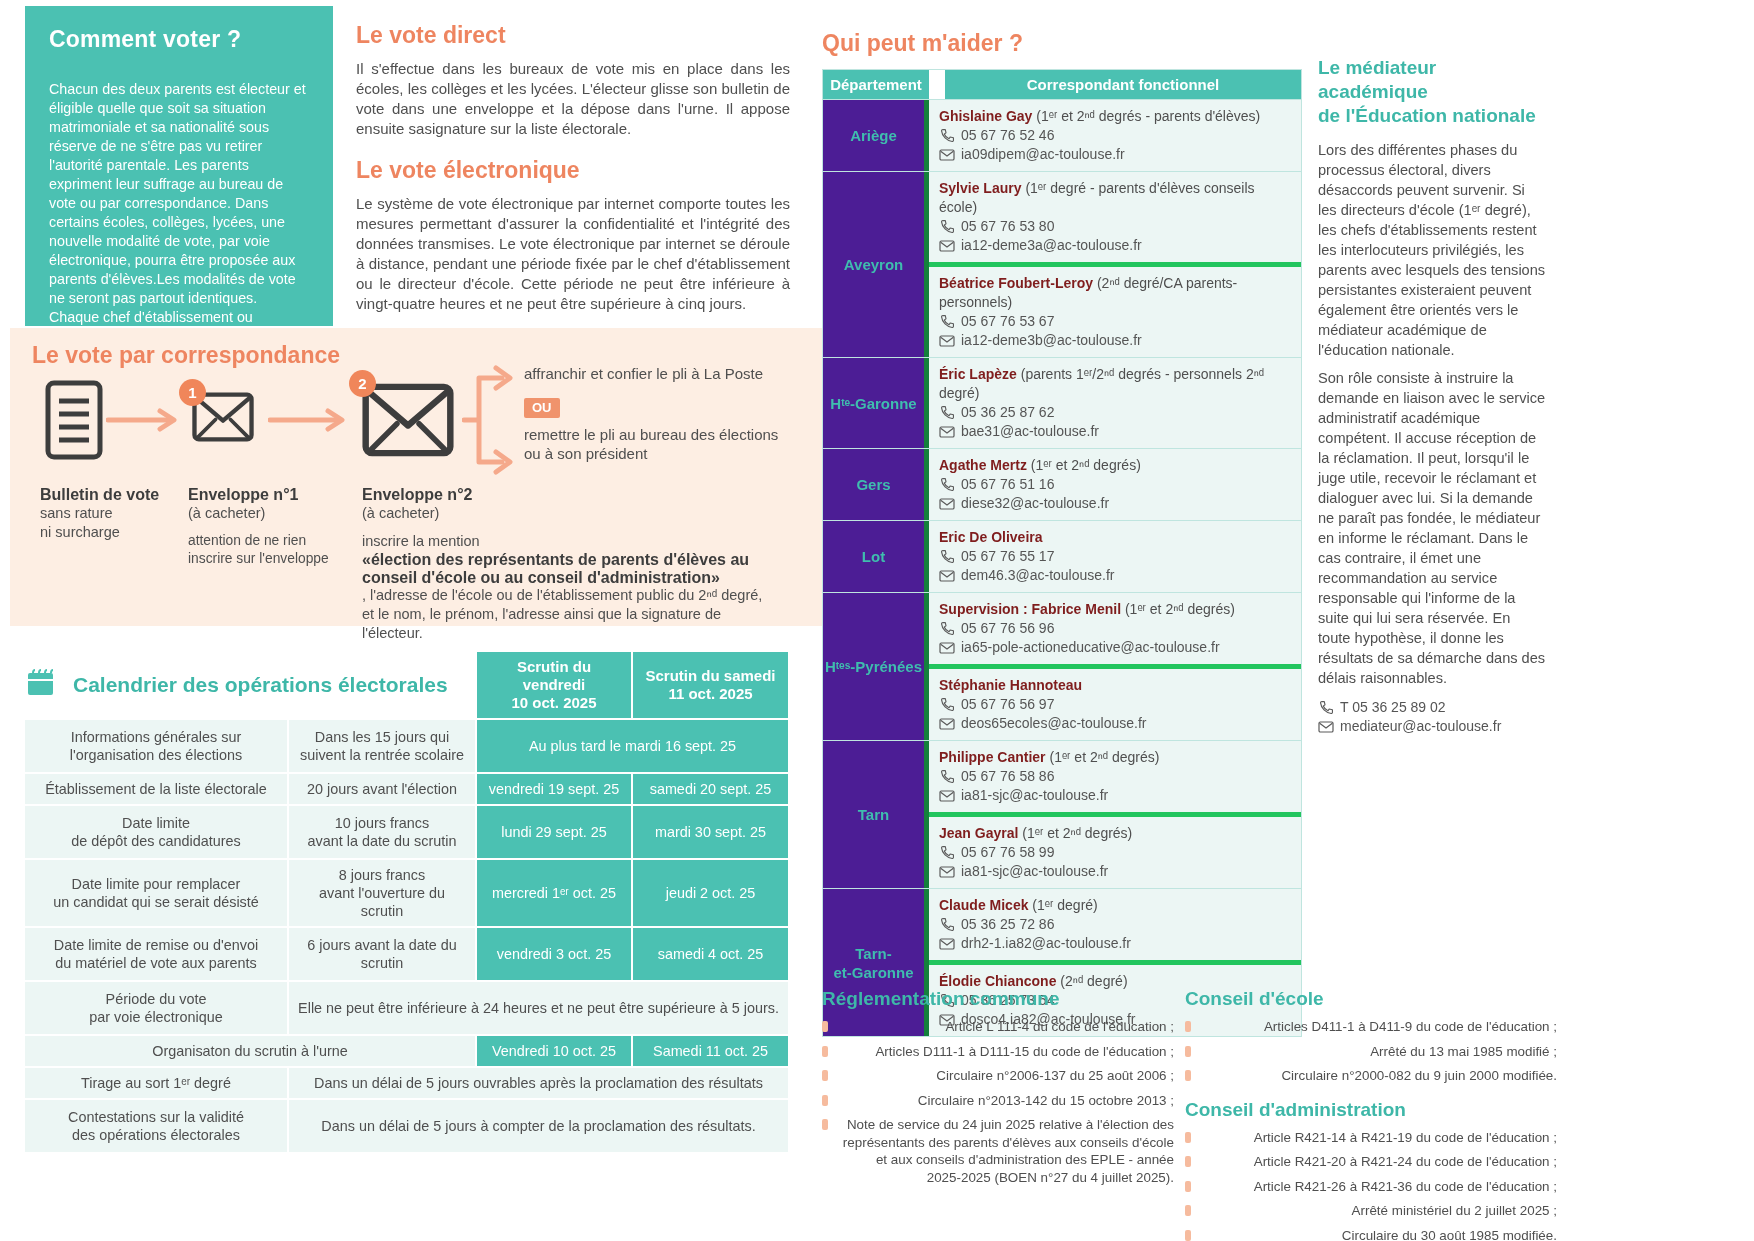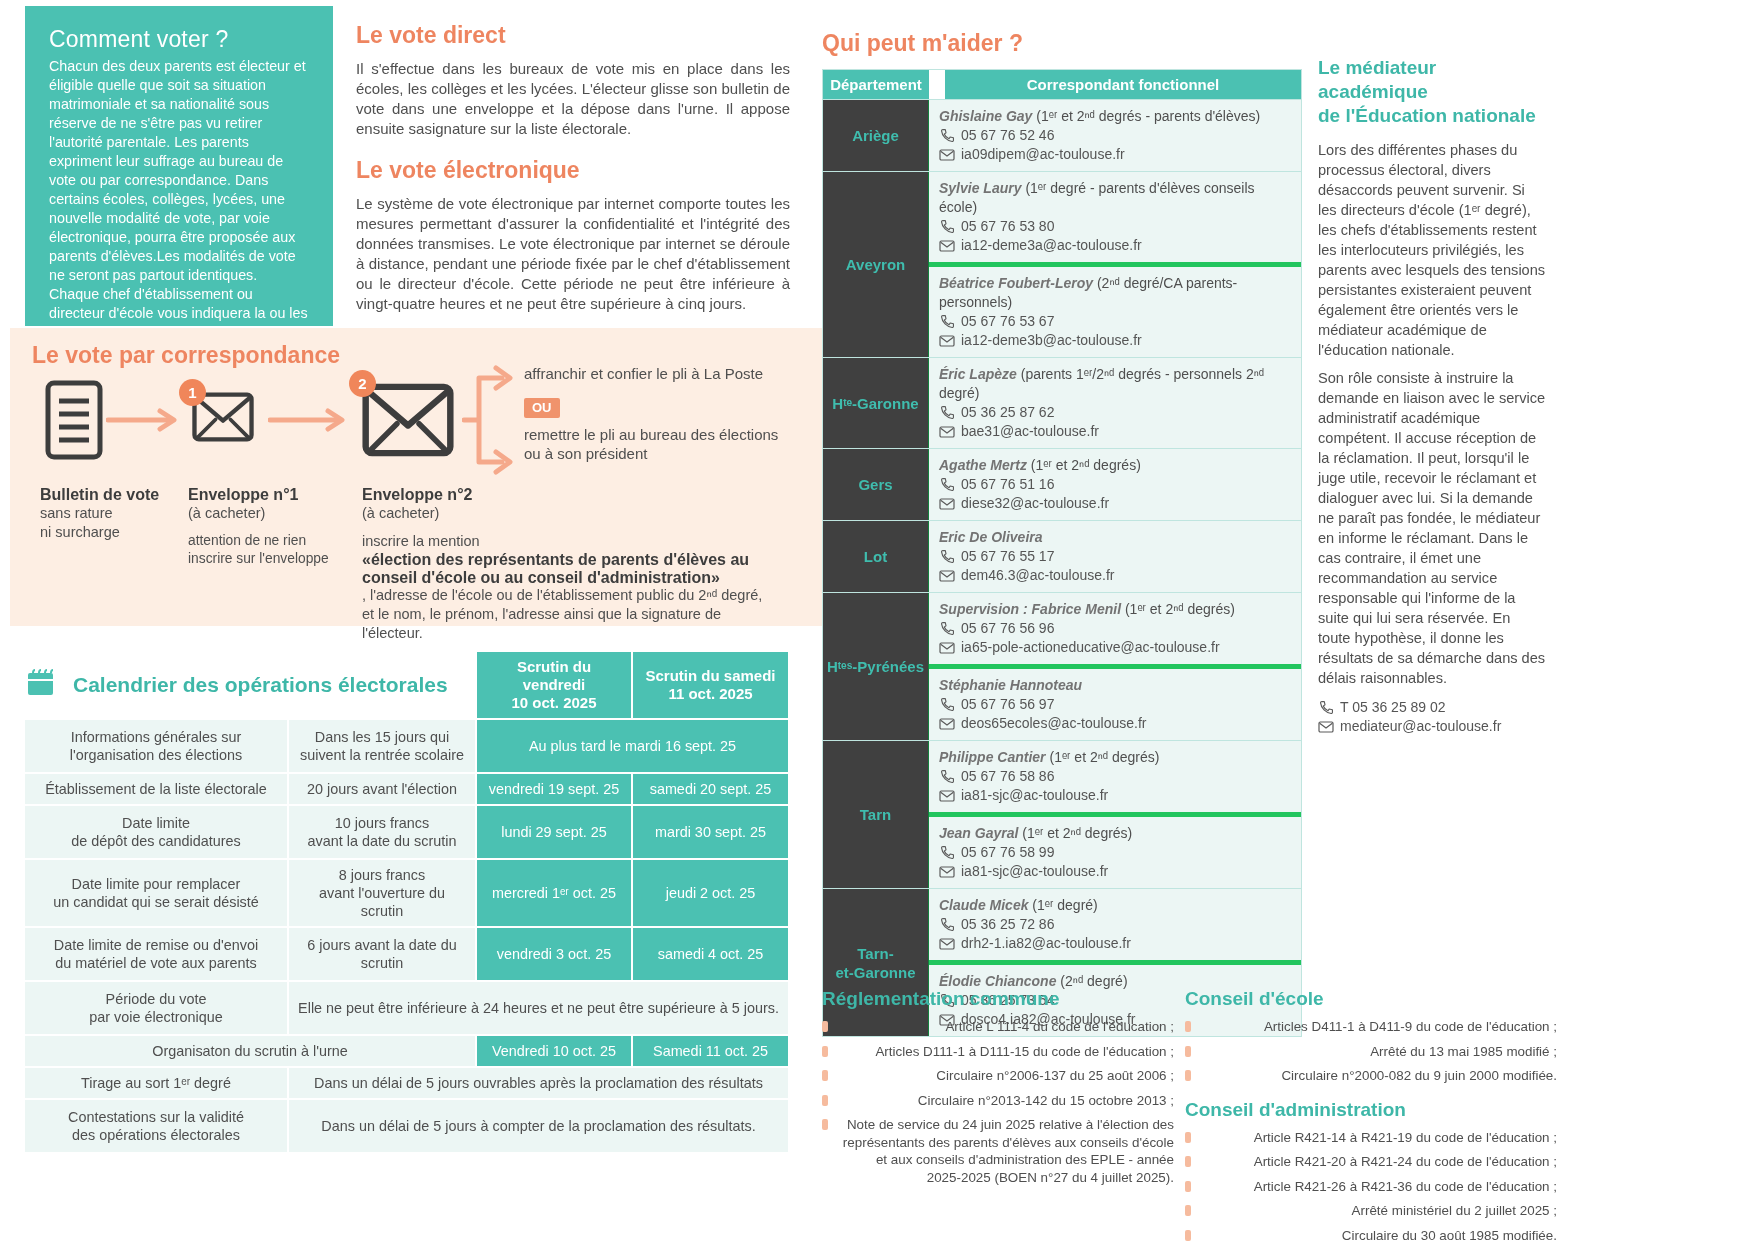--- a/index.html
+++ b/index.html
@@ -2,21 +2,21 @@
 <html><head>
 <meta charset="utf-8">
 <style>
   * { margin:0; padding:0; box-sizing:border-box; }
   body { background:#888; font-family:"Liberation Sans","DejaVu Sans",sans-serif; }
   .page { position:relative; width:1754px; height:1241px; background:#fff; overflow:hidden; margin:0 auto; }
 
   
   .comment-box { position:absolute; left:25px; top:6px; width:308px; height:320px;
                  background:#4bc1b2; color:#fff; padding:20px 24px; }
-  .comment-box h2 { font-size:23px; font-weight:normal; margin-bottom:4px; letter-spacing:.2px; }
+  .comment-box h2 { font-size:23px; font-weight:bold; margin-bottom:27px; letter-spacing:.2px; }
   .comment-box p { font-size:14.3px; line-height:19px; }
 
   
   .direct-col { position:absolute; left:356px; top:22px; width:434px; }
   h2.coral { color:#ee8560; font-size:23px; font-weight:bold; margin-bottom:10px; }
   .direct-col p { font-size:15px; line-height:20px; color:#4f4f4f; text-align:justify; margin-bottom:18px; }
 
   
   .peach-box { position:absolute; left:10px; top:328px; width:858px; height:298px; background:#fdeee3; }
   .peach-box h2 { position:absolute; left:22px; top:14px; }
@@ -46,28 +46,28 @@
   .r-tall { min-height:52px; }
 
   
   .aide { position:absolute; left:822px; top:30px; width:480px; }
   .aide-table { margin-top:12px; border:1px solid #bfe5df; }
   .aide-head { display:flex; gap:16px; background:#fff; }
   .aide-head > div { background:#4bc1b2; color:#fff; font-size:15px; font-weight:bold;
                      text-align:center; padding:6px 4px; }
   .hd { width:106px; } .hc { flex:1; }
   .aide-row { display:flex; border-top:1px solid #bfe5df; }
-  .dept-cell { width:106px; background:#404040; color:#3fbdae; font-weight:bold; font-size:15px;
+  .dept-cell { width:106px; background:#4c1d95; color:#3fbdae; font-weight:bold; font-size:15px;
                display:flex; align-items:center; justify-content:center; text-align:center;
-               border-right:1px solid #15803d; white-space:pre-line; line-height:19px; }
+               border-right:5px solid #15803d; white-space:pre-line; line-height:19px; }
   .contacts-col { flex:1; display:flex; flex-direction:column; }
   .contact-cell { background:#ecf6f4; padding:7px 10px; }
   .contact-cell + .contact-cell { border-top:5px solid #22c55e; }
   .c-name { font-size:14px; color:#4f4f4f; line-height:19px; }
-  .c-name b { color:#737373;font-style:italic; }
+  .c-name b { color:#7f1d1d; }
   .c-line { font-size:14px; color:#555; line-height:19px; display:flex; align-items:center; gap:6px; }
   .icn { display:inline-flex; width:16px; justify-content:center; flex:none; }
 
   
   .mediateur { position:absolute; left:1318px; top:56px; width:228px; }
   .mediateur h2 { color:#3eb7a8; font-size:19px; line-height:24px; font-weight:bold;
                   white-space:pre-line; margin-bottom:12px; }
   .mediateur p { font-size:14.6px; line-height:20px; color:#4f4f4f; margin-bottom:8px; }
   .med-contact { margin-top:10px; }
   .med-contact .c-line { font-size:14px; }

